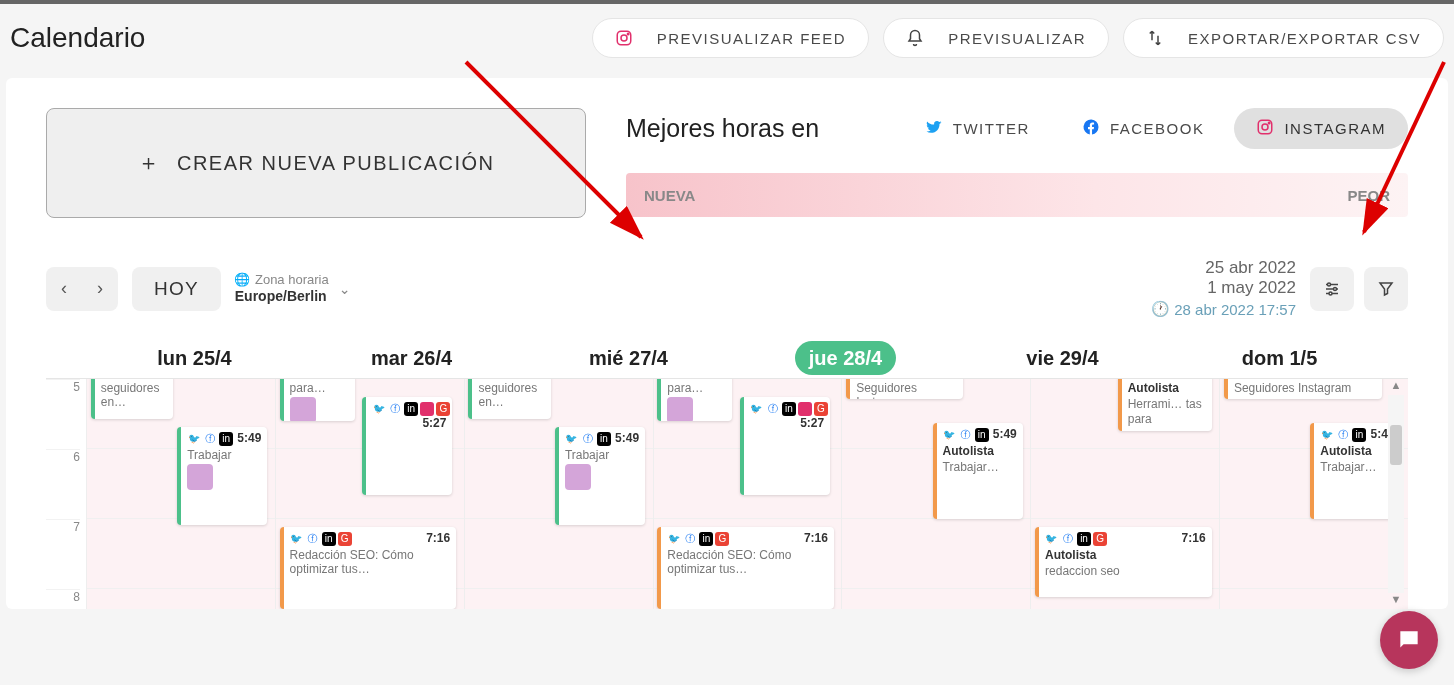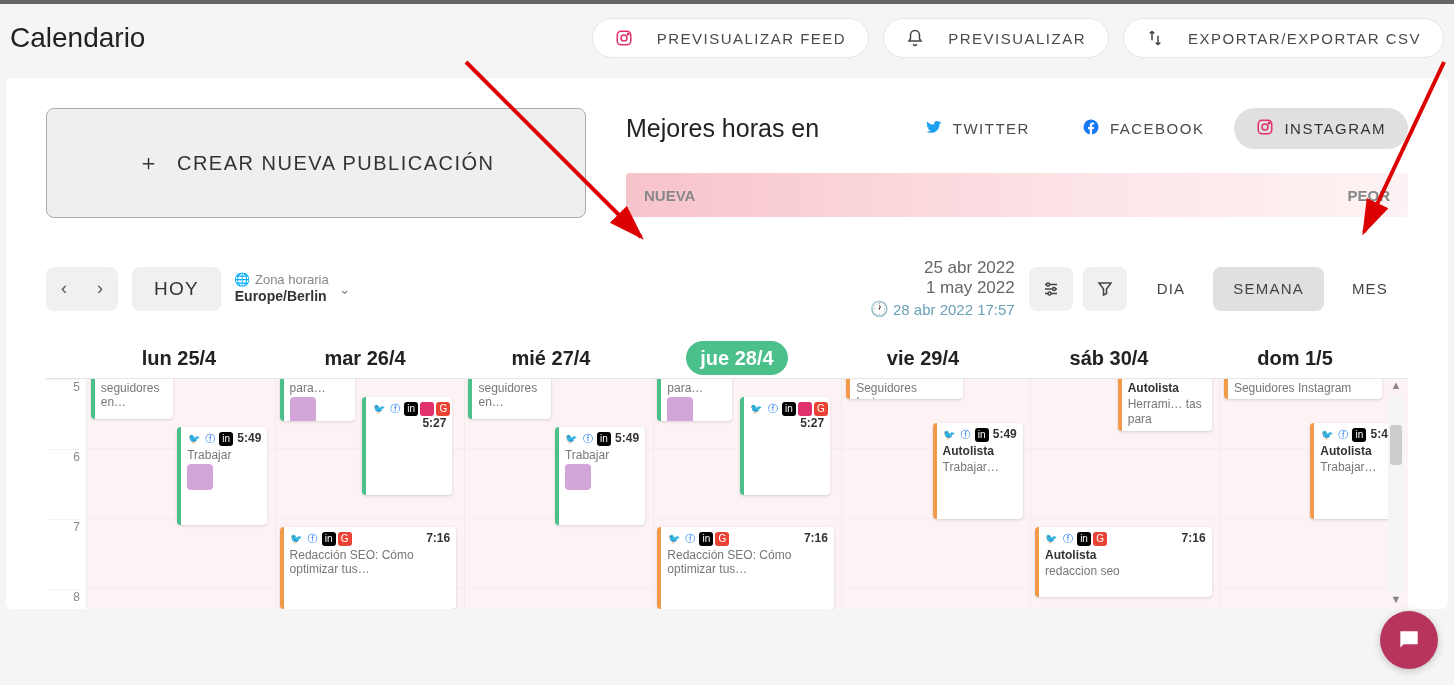--- a/index.html
+++ b/index.html
@@ -188,38 +188,32 @@
             <circle cx="8" cy="6" r="2" fill="#fff"></circle>
             <circle cx="16" cy="12" r="2" fill="#fff"></circle>
             <circle cx="10" cy="18" r="2" fill="#fff"></circle>
           </svg>
         </button>
       <button class="icon-btn">
           <svg width="18" height="18" viewBox="0 0 24 24" fill="none" stroke="#444" stroke-width="2">
             <path d="M4 4h16l-6 8v6l-4 2v-8L4 4z"></path>
           </svg>
         </button>
-      <div class="view-tabs">
-        <button class="view-tab">DIA</button>
-        <button class="view-tab active">SEMANA</button>
-        <button class="view-tab">MES</button>
-      </div>
     </div>
   </div>
 
   <div class="calendar-grid">
     <div class="day-headers">
       <div class="hour-col-spacer"></div>
       <div id="day-heads" style="display:flex; flex:1;">
           <div class="day-head"><span>lun 25/4</span></div>
           <div class="day-head"><span>mar 26/4</span></div>
           <div class="day-head"><span>mié 27/4</span></div>
           <div class="day-head current"><span>jue 28/4</span></div>
           <div class="day-head"><span>vie 29/4</span></div>
-          <div class="day-head"><span>sáb 30/4</span></div>
           <div class="day-head"><span>dom 1/5</span></div>
         </div>
       <div style="width:20px;"></div>
     </div>
     <div class="grid-body">
       <div class="hour-labels" id="hour-labels">
           <div>5</div>
           <div>6</div>
           <div>7</div>
           <div>8</div>

